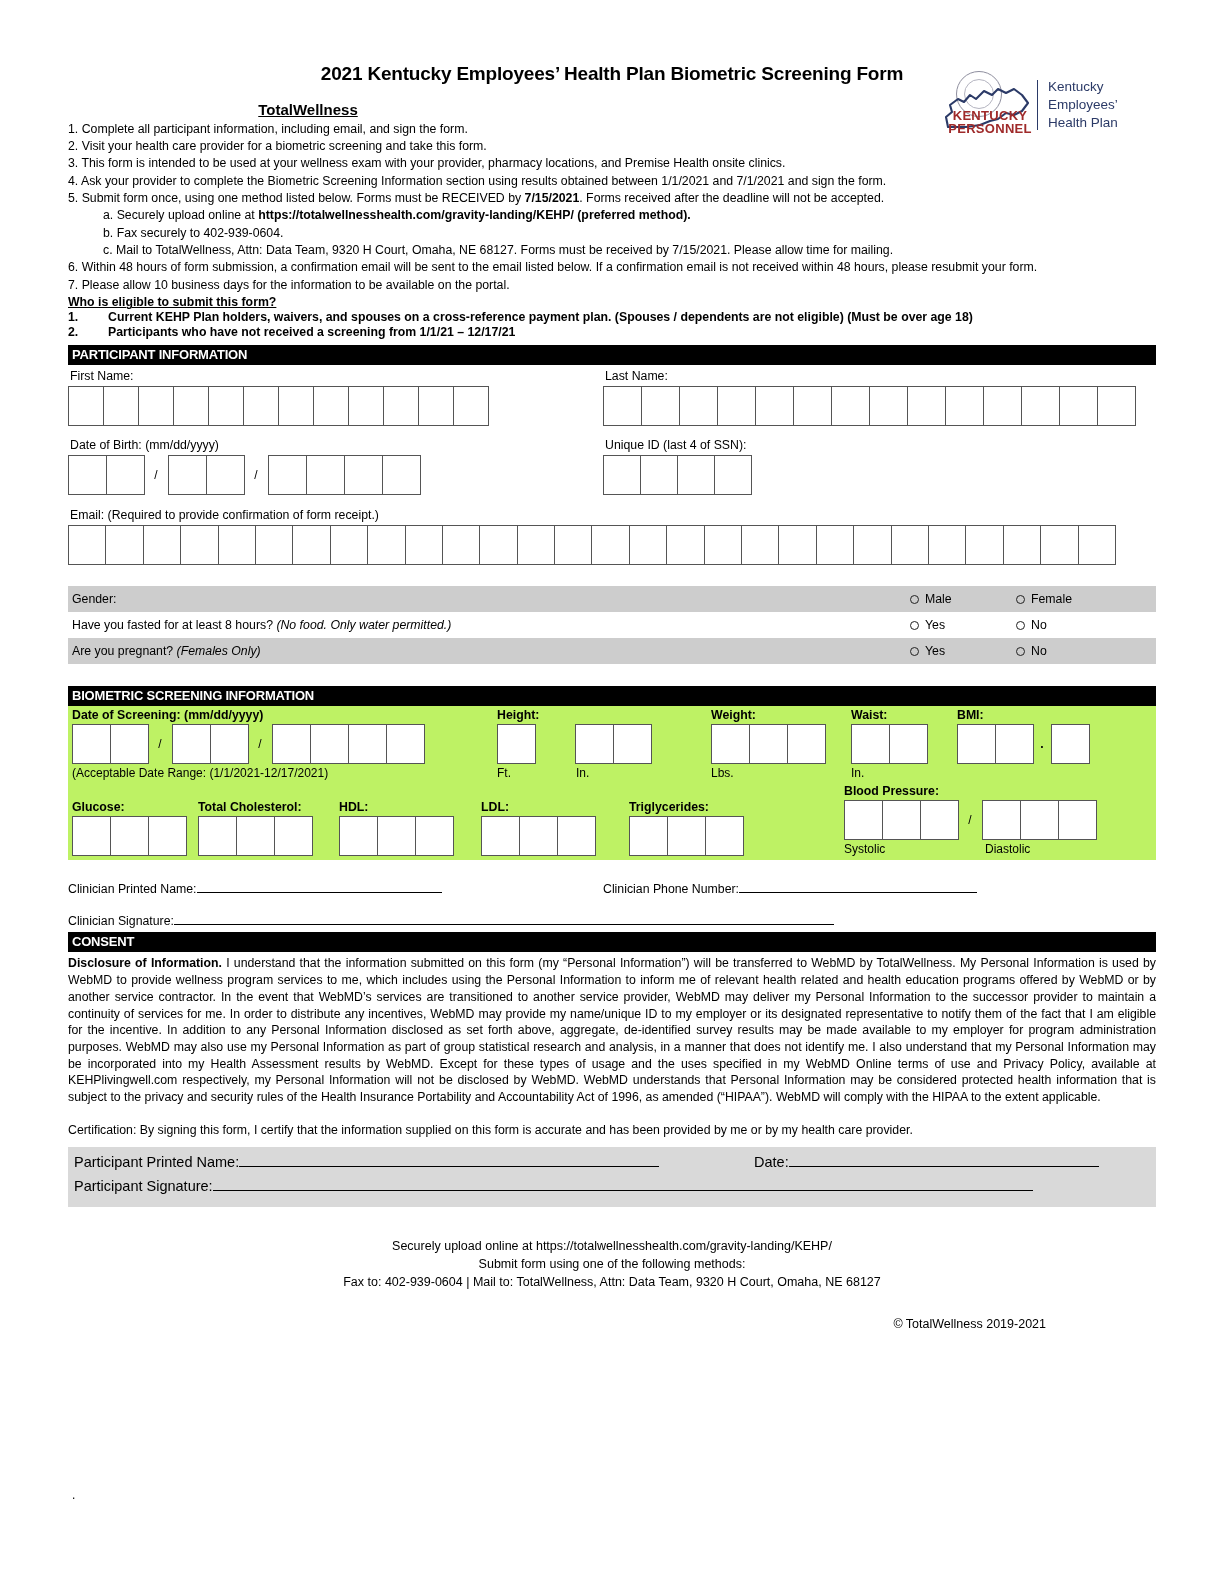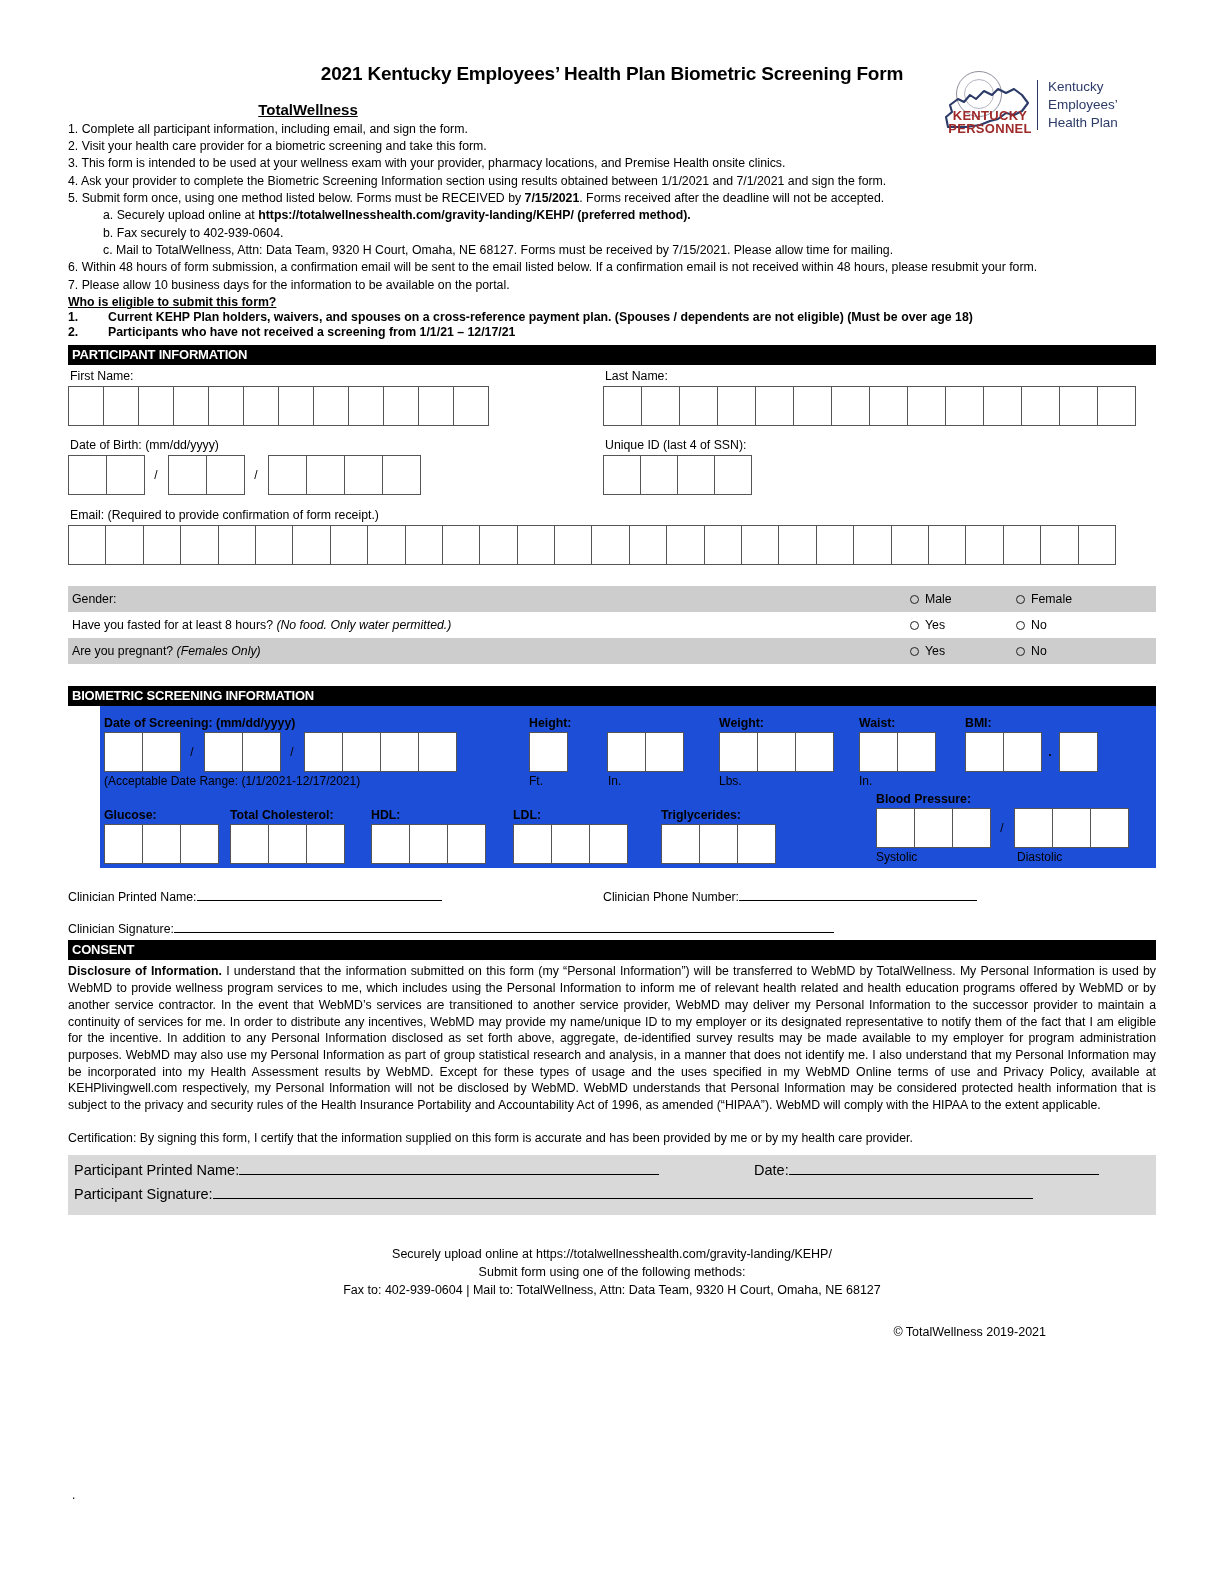--- a/index.html
+++ b/index.html
@@ -94,21 +94,21 @@
   .opt { width:106px; display:flex; align-items:center; }
   .opt2 { width:140px; display:flex; align-items:center; }
   .radio {
     display:inline-block; width:9px; height:9px;
     border:1.2px solid #222; border-radius:50%;
     margin-right:6px;
   }
   .ital { font-style:italic; }
 
   
-  .bio-wrap { background:#1d4ed8; padding:8px 4px 4px 4px;margin-left:32px; }
+  .bio-wrap { background:#bef264; padding:0 4px 4px 4px; }
   .bio-line { display:flex; align-items:flex-end; }
   .bio-grp { margin-right:0; }
   .bio-lbl { font-weight:bold; padding:2px 0 2px 0; }
   .unit { padding-top:2px; font-size:12px; }
   .dot { width:18px; text-align:center; line-height:40px; font-weight:bold; }
 
   .clin { padding-top:22px; }
   .clin-row { display:flex; padding-bottom:18px; }
   .uline { border-bottom:1.3px solid #000; display:inline-block; }
 
@@ -348,21 +348,21 @@
           <div class="comb">
               <div class="cell" style="width: 39px;"></div>
               <div class="cell" style="width: 39px;"></div>
               <div class="cell" style="width: 39px;"></div>
               <div class="cell" style="width: 39px;"></div>
             </div>
         </div>
         <div class="unit">(Acceptable Date Range: (1/1/2021-12/17/2021)</div>
       </div>
 
-      <div class="bio-grp" style="width:190px">
+      <div class="bio-grp" style="width:214px">
         <div class="bio-lbl">Height:</div>
         <div style="display:flex">
           <div class="comb">
               <div class="cell" style="width: 39px;"></div>
             </div>
           <div style="width:40px"></div>
           <div class="comb">
               <div class="cell" style="width: 39px;"></div>
               <div class="cell" style="width: 39px;"></div>
             </div>

